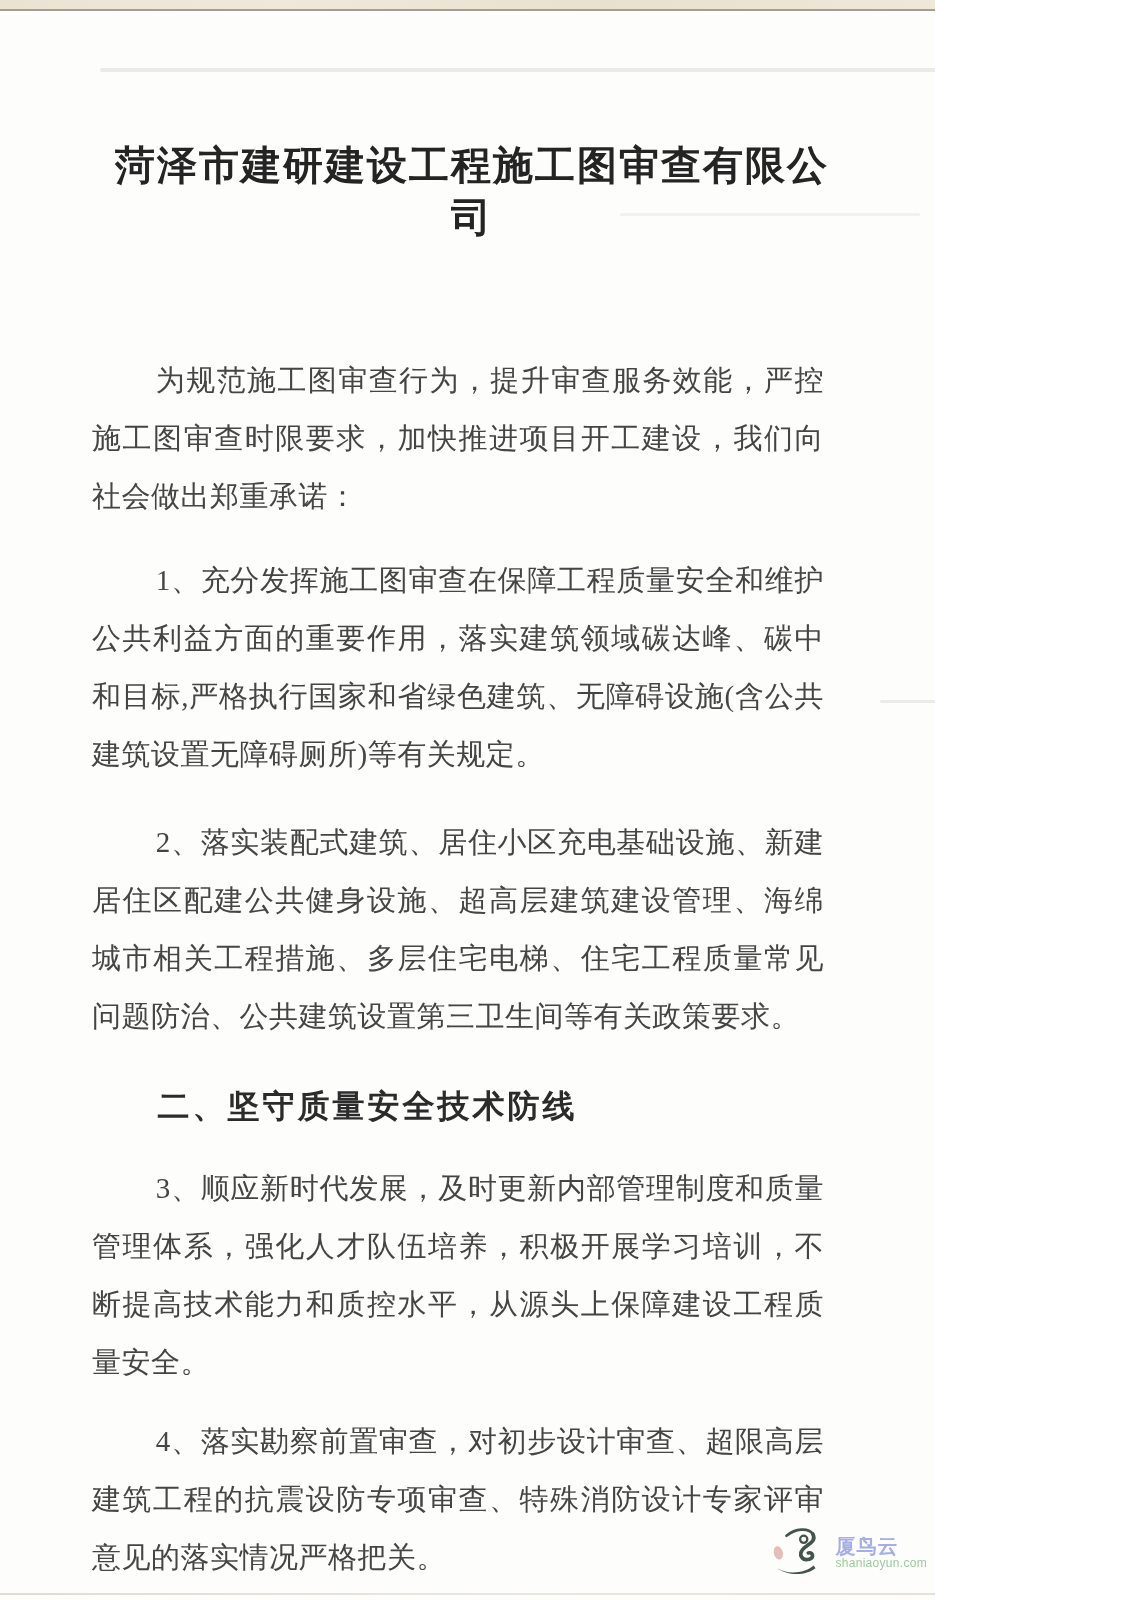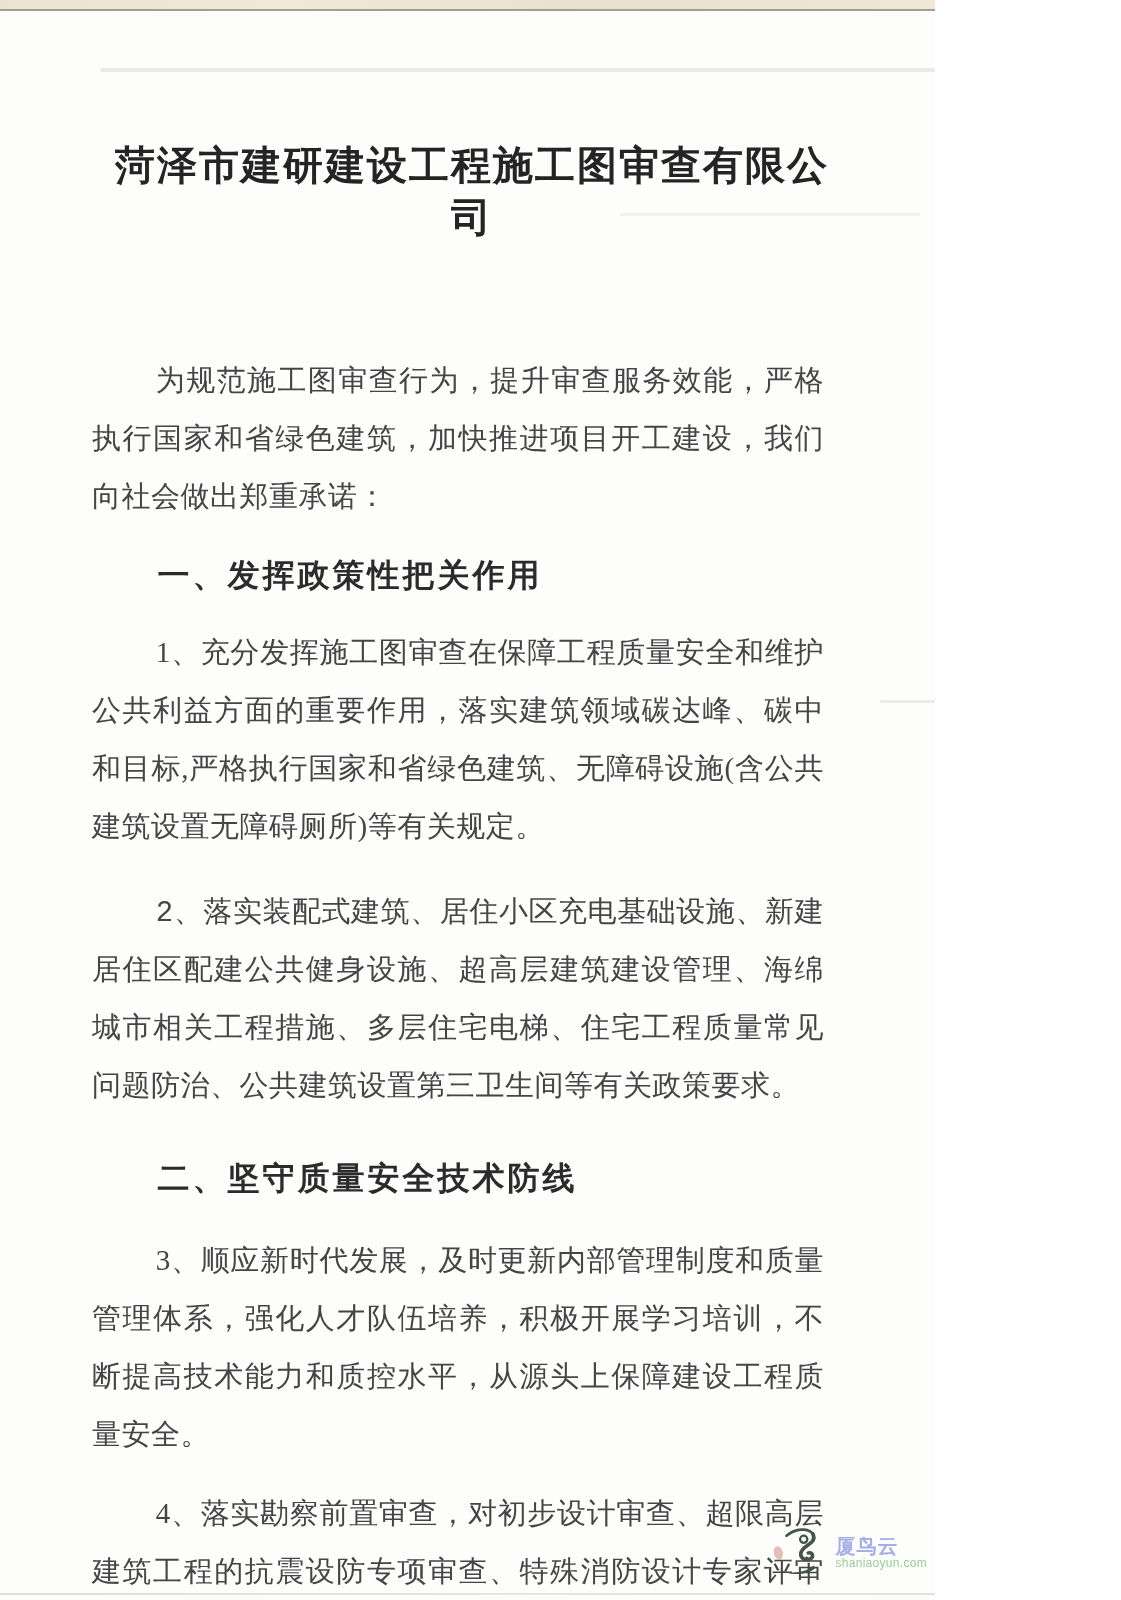--- a/index.html
+++ b/index.html
@@ -45,21 +45,21 @@
     margin: 0; padding: 0;
     font-size: 29px; line-height: 58px;
     color: #454545;
     text-align: justify;
     text-justify: inter-character;
     letter-spacing: 0.5px;
     text-indent: 2.2em;
   }
   .intro  { margin-top: 107px; }
   .item-1 { margin-top: 26px; }
-  .item-2 { margin-top: 30px; font-family: Liberation Mono, monospace; }
+  .item-2 { margin-top: 30px; }
   .item-3 { margin-top: 31px; }
   .item-4 { margin-top: 21px; }
 
   .sec-heading {
     margin: 0; padding: 0 0 0 2.05em;
     font-size: 32px; line-height: 44px;
     font-weight: bold;
     color: #2b2b2b;
     letter-spacing: 3px;
     font-family: "Liberation Sans", sans-serif;
@@ -93,23 +93,22 @@
   <div class="scan-edge-top"></div>
   <div class="scan-streak streak-1"></div>
   <div class="scan-streak streak-2"></div>
   <div class="scan-streak streak-3"></div>
 
   <div class="content">
 
     <h1 class="doc-title line1">菏泽市建研建设工程施工图审查有限公司</h1>
 
 
-    <p class="body-par intro">为规范施工图审查行为，提升审查服务效能，严格执行国家和省绿色建筑，加快推进项目开工建设，我们向社会做出郑重承诺：</p>
+    <p class="body-par intro">为规范施工图审查行为，提升审查服务效能，严控施工图审查时限要求，加快推进项目开工建设，我们向社会做出郑重承诺：</p>
 
-    <h2 class="sec-heading heading-1">一、发挥政策性把关作用</h2>
 
     <p class="body-par item-1">1、充分发挥施工图审查在保障工程质量安全和维护公共利益方面的重要作用，落实建筑领域碳达峰、碳中和目标,严格执行国家和省绿色建筑、无障碍设施(含公共建筑设置无障碍厕所)等有关规定。</p>
 
     <p class="body-par item-2">2、落实装配式建筑、居住小区充电基础设施、新建居住区配建公共健身设施、超高层建筑建设管理、海绵城市相关工程措施、多层住宅电梯、住宅工程质量常见问题防治、公共建筑设置第三卫生间等有关政策要求。</p>
 
     <h2 class="sec-heading heading-2">二、坚守质量安全技术防线</h2>
 
     <p class="body-par item-3">3、顺应新时代发展，及时更新内部管理制度和质量管理体系，强化人才队伍培养，积极开展学习培训，不断提高技术能力和质控水平，从源头上保障建设工程质量安全。</p>
 
     <p class="body-par item-4">4、落实勘察前置审查，对初步设计审查、超限高层建筑工程的抗震设防专项审查、特殊消防设计专家评审意见的落实情况严格把关。</p>

